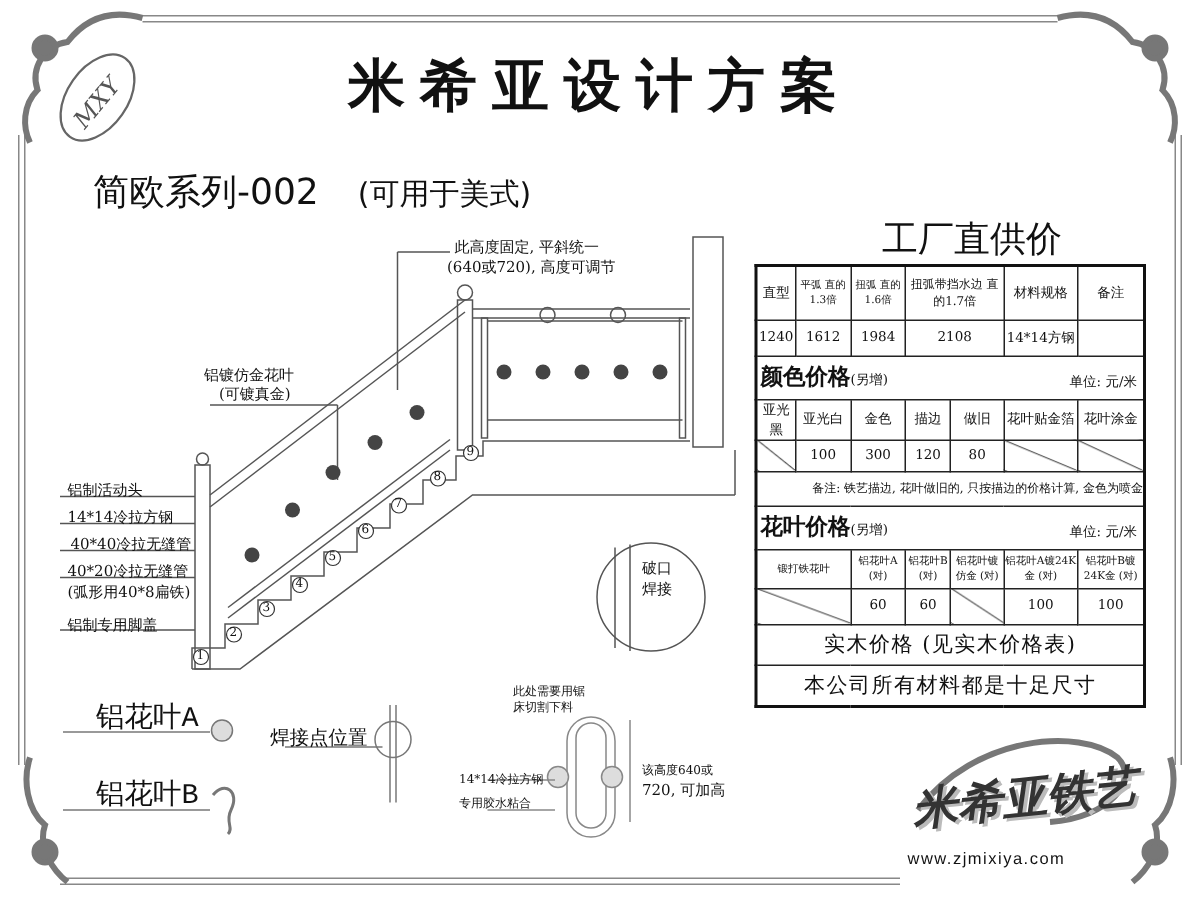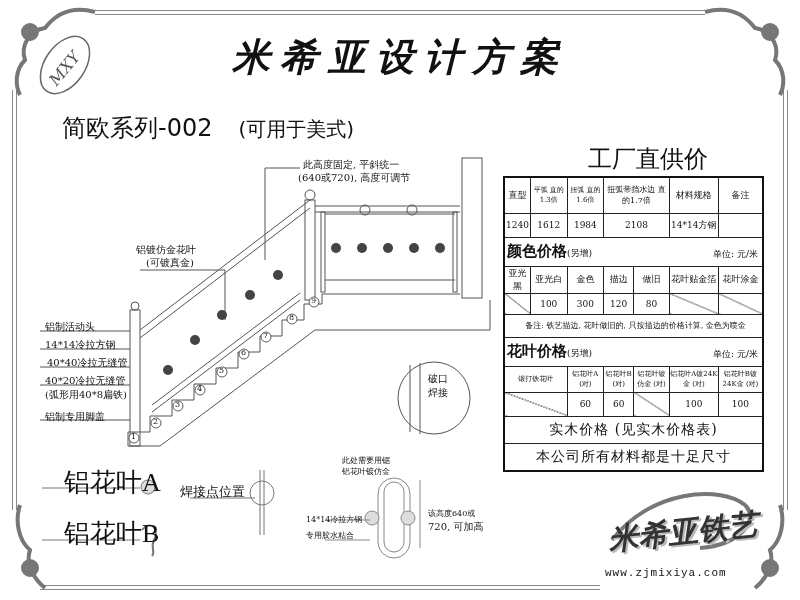--- a/index.html
+++ b/index.html
@@ -1,37 +1,37 @@
 <!DOCTYPE html>
 <html><head>
 <meta charset="utf-8">
 <style>
   html, body { margin:0; padding:0; }
   body { width:800px; height:600px; background:#ffffff; position:relative; overflow:hidden;
          font-family:"DejaVu Sans", sans-serif; color:#111; }
   .abs { position:absolute; }
   .frame-line { position:absolute; background:#888; }
   .title { left:0; width:800px; top:32px; text-align:center; font-family:"DejaVu Serif", serif;
-           font-size:38px; font-weight:bold; letter-spacing:10px; color:#111;font-style:italic; }
+           font-size:38px; font-weight:bold; letter-spacing:10px; color:#111; }
   .subtitle { left:62px; top:112px; font-size:24px; color:#111; }
   .subtitle .paren { font-size:20px; margin-left:26px; }
   .factory { left:588px; top:143px; font-size:24px; font-family:"DejaVu Serif", serif; }
   .price-table { left:503px; top:176px; width:261px; border:2px solid #111; border-collapse:collapse; background:#fff; }
   .price-table td { border:1px solid #222; text-align:center; font-size:9px; padding:0; height:20px; font-family:"DejaVu Serif", serif; }
   .sec-head td { text-align:left; height:28px; }
   .sec-title { font-size:15px; font-weight:bold; padding-left:2px; }
   .sec-sub { font-size:9px; }
   .sec-unit { float:right; font-size:9px; padding-right:4px; margin-top:6px; }
   .sec-mat { font-size:9px; margin-left:28px; }
   .diag { background:linear-gradient(to top right, transparent calc(50% - 0.6px), #222 50%, transparent calc(50% + 0.6px)); }
-  .note-row td { text-align:center; font-size:8px; height:22px; padding-left:4px; }
+  .note-row td { text-align:right; font-size:8px; height:22px; padding-left:4px; }
   .big-row td { font-size:14px; height:26px; letter-spacing:1px; }
   .label { font-size:10px; font-family:"DejaVu Serif", serif; color:#111; white-space:nowrap; }
-  .bigleaf { font-size:26px; font-family:Liberation Serif, serif; }
-  .logo-url { left:605px; top:567px; font-size:11px; font-family:Liberation Mono, monospace; letter-spacing:1px; }
+  .bigleaf { font-size:19px; font-family:Liberation Mono, monospace; }
+  .logo-url { left:605px; top:567px; font-size:11px; font-family:Liberation Sans, sans-serif; letter-spacing:1px; }
   .logo-text { left:608px; top:512px; font-size:30px; font-style:italic; font-weight:bold; color:#333;
                font-family:"DejaVu Serif", serif; text-shadow:2px 2px 0 #bbb; transform:rotate(-6deg); }
   svg { position:absolute; left:0; top:0; }
 </style>
 </head>
 <body>
 
 <div class="frame-line" style="left:95px;top:10px;width:610px;height:1px;"></div>
 <div class="frame-line" style="left:95px;top:14px;width:610px;height:1px;"></div>
 <div class="frame-line" style="left:40px;top:585px;width:560px;height:1px;"></div>
@@ -252,20 +252,20 @@
 <div class="abs label" style="left:219px;top:366px;font-size:8px;">5</div>
 <div class="abs label" style="left:241px;top:348px;font-size:8px;">6</div>
 <div class="abs label" style="left:263px;top:331px;font-size:8px;">7</div>
 <div class="abs label" style="left:289px;top:313px;font-size:8px;">8</div>
 <div class="abs label" style="left:311px;top:296px;font-size:8px;">9</div>
 
 <div class="abs bigleaf" style="left:64px;top:465px;">铝花叶A</div>
 <div class="abs bigleaf" style="left:64px;top:516px;">铝花叶B</div>
 <div class="abs label" style="left:180px;top:483px;font-size:13px;">焊接点位置</div>
 <div class="abs label" style="left:342px;top:455px;font-size:8px;">此处需要用锯</div>
-<div class="abs label" style="left:342px;top:466px;font-size:8px;">铝花叶镀仿金</div>
+<div class="abs label" style="left:342px;top:466px;font-size:8px;">床切割下料</div>
 <div class="abs label" style="left:306px;top:514px;font-size:8px;">14*14冷拉方钢</div>
 <div class="abs label" style="left:306px;top:530px;font-size:8px;">专用胶水粘合</div>
 <div class="abs label" style="left:428px;top:508px;font-size:8px;">该高度640或</div>
 <div class="abs label" style="left:428px;top:520px;font-size:10px;">720, 可加高</div>
 
 <div class="abs logo-text">米希亚铁艺</div>
 <div class="abs logo-url">www.zjmixiya.com</div>
 
 </body></html>

